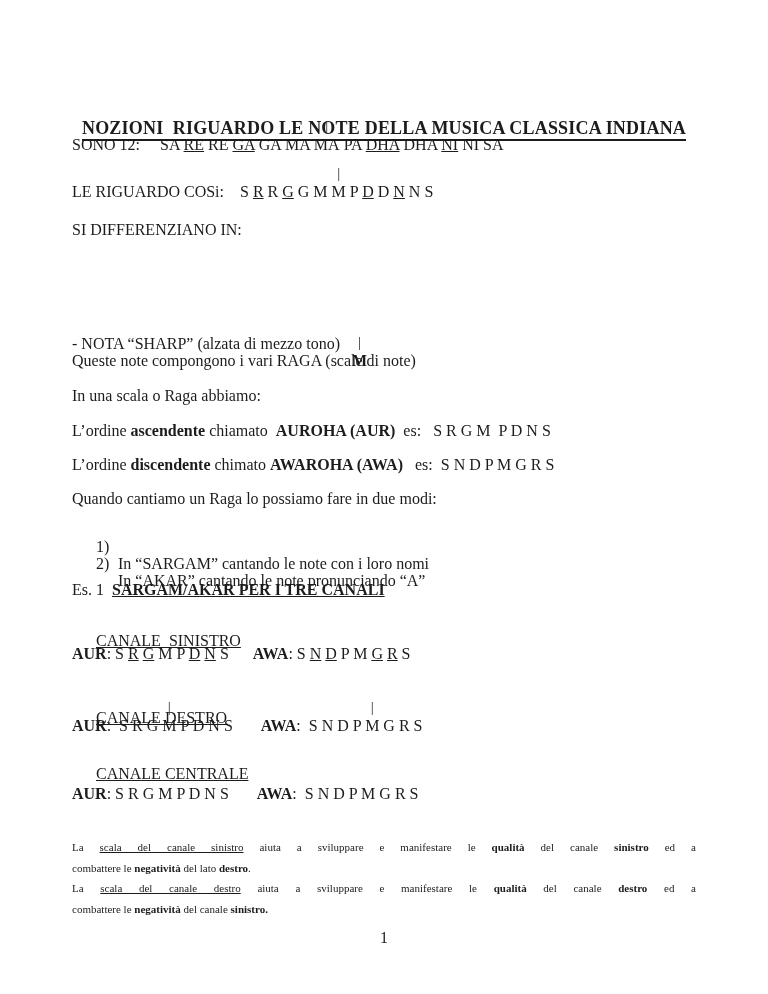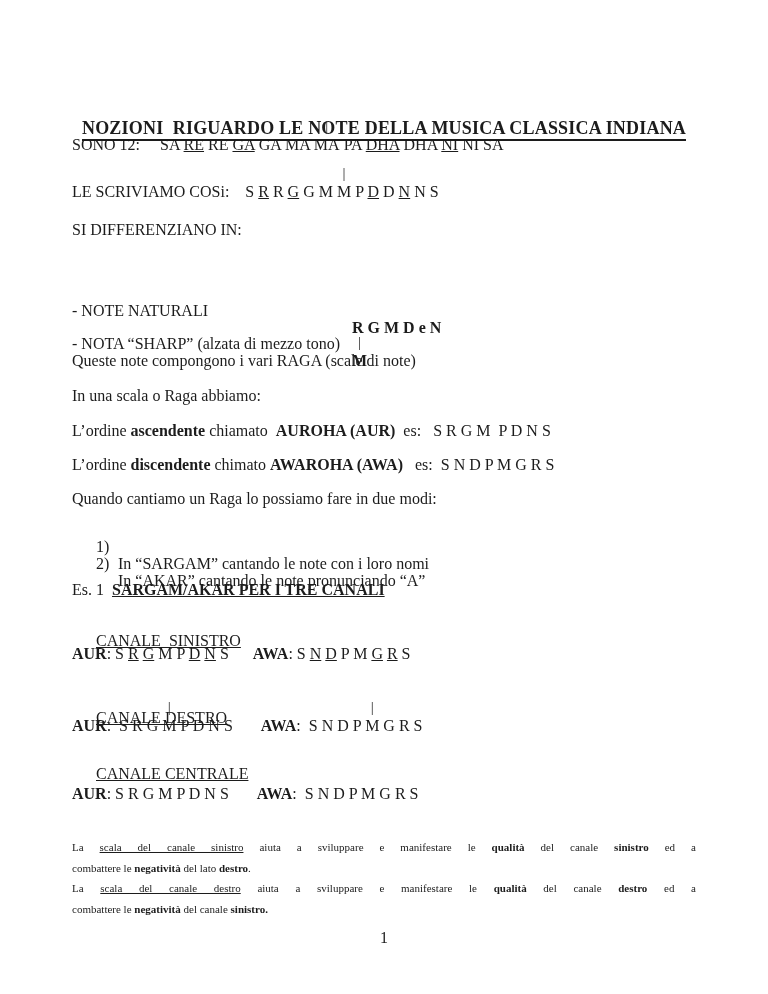--- a/index.html
+++ b/index.html
@@ -45,28 +45,24 @@
 
 <div class="page">
   <div class="content">
 
     <div class="row title-row" style="top:84px">
       <span class="title-text">NOZIONI  RIGUARDO LE NOTE DELLA MUSICA CLASSICA INDIANA</span>
     </div>
 
     <div class="row" style="top:136px"><span>SONO 12:     SA </span><span class="u">RE</span><span> RE </span><span class="u">GA</span><span> GA MA </span><span class="has-bar">MA<span class="sharp-mark">|</span></span><span> PA </span><span class="u">DHA</span><span> DHA </span><span class="u">NI</span><span> NI SA</span></div>
 
-    <div class="row" style="top:183px"><span>LE SCRIVIAMO COSi:    S </span><span class="u">R</span><span> R </span><span class="u">G</span><span> G M </span><span class="has-bar">M<span class="sharp-mark">|</span></span><span> P </span><span class="u">D</span><span> D </span><span class="u">N</span><span> N S</span></div>
+    <div class="row" style="top:183px"><span>LE RIGUARDO COSi:    S </span><span class="u">R</span><span> R </span><span class="u">G</span><span> G M </span><span class="has-bar">M<span class="sharp-mark">|</span></span><span> P </span><span class="u">D</span><span> D </span><span class="u">N</span><span> N S</span></div>
 
     <div class="row" style="top:221px">SI DIFFERENZIANO IN:</div>
 
-    <div class="row diffrow" style="top:285px">
-      <span class="dlabel">- NOTE NATURALI</span>
-      <span class="dvalue"><span class="b">R G M D e N</span></span>
-    </div>
     <div class="row diffrow" style="top:318px">
       <span class="dlabel">- NOTA “SHARP” (alzata di mezzo tono)</span>
       <span class="dvalue"><span class="b has-bar">M<span class="sharp-mark">|</span></span></span>
     </div>
 
     <div class="row" style="top:387px">In una scala o Raga abbiamo:</div>
 
     <div class="row" style="top:352px">Queste note compongono i vari RAGA (scale di note)</div>
 
     <div class="row" style="top:456px"><span>L’ordine </span><span class="b">discendente</span><span> chimato </span><span class="b">AWAROHA (AWA)</span><span>   es:  S N D P M G R S</span></div>

